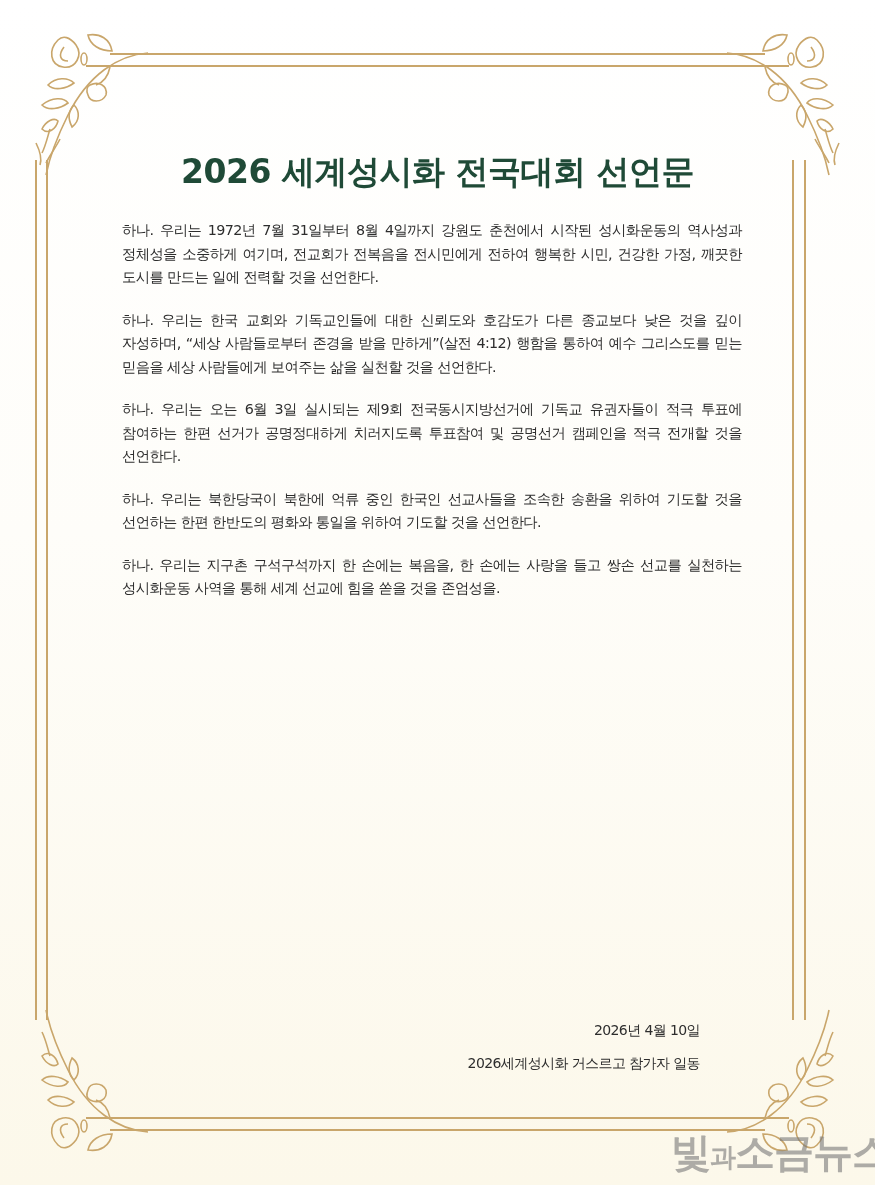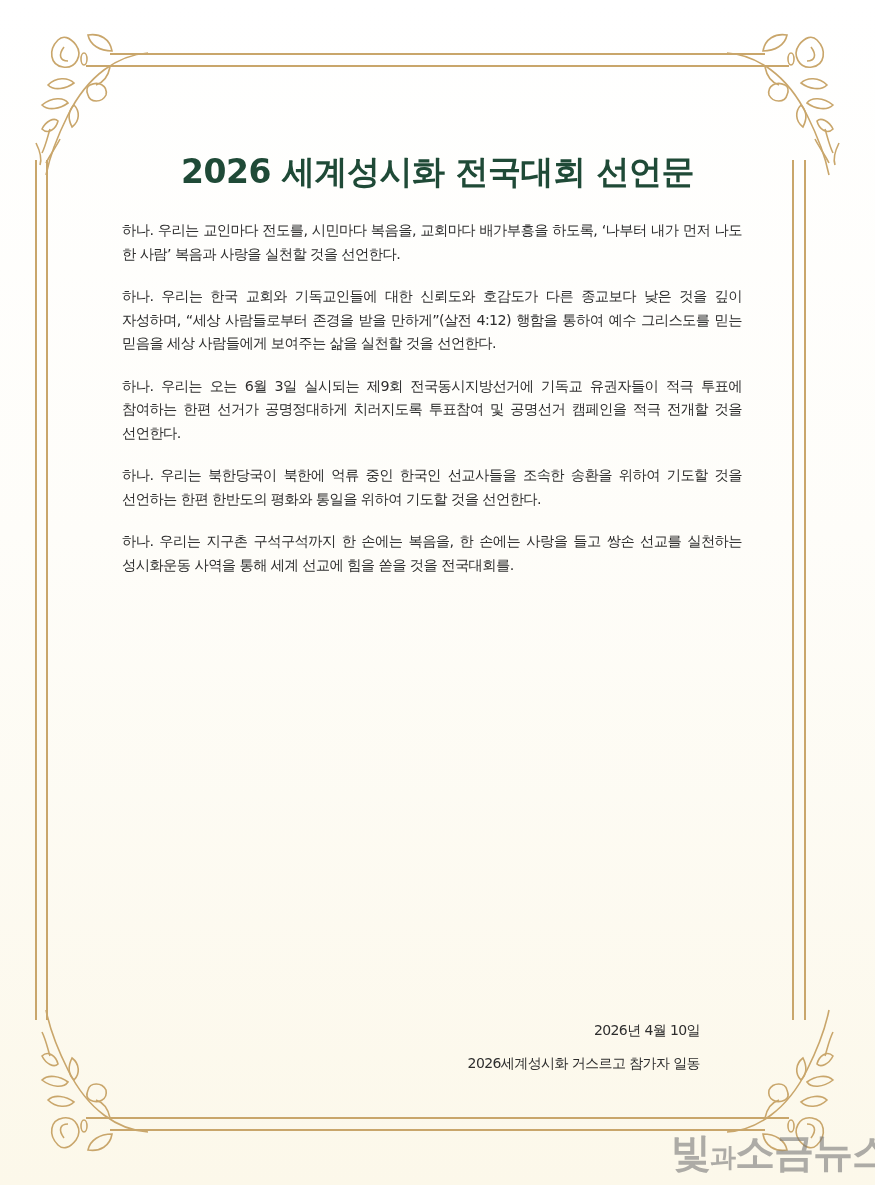--- a/index.html
+++ b/index.html
@@ -117,25 +117,25 @@
       <path d="M82 42 C 80 52, 74 58, 68 60"></path>
       <path d="M46 80 C 52 86, 52 96, 44 102 C 40 94, 40 86, 46 80 Z"></path>
       <path d="M14 104 C 18 96, 26 92, 30 96 C 28 104, 20 110, 14 104 Z"></path>
       <path d="M14 128 C 18 120, 20 110, 22 104"></path>
     </svg>
   </div>
 
   <h1 class="title">2026 세계성시화 전국대회 선언문</h1>
 
   <div class="body-text">
-    <p class="para">하나. 우리는 교인마다 전도를, 시민마다 복음을, 교회마다 배가부흥을 하도록, ‘나부터 내가 먼저 나도 한 사람’ 복음과 사랑을 실천할 것을 선언한다.</p>
+    <p class="para">하나. 우리는 1972년 7월 31일부터 8월 4일까지 강원도 춘천에서 시작된 성시화운동의 역사성과 정체성을 소중하게 여기며, 전교회가 전복음을 전시민에게 전하여 행복한 시민, 건강한 가정, 깨끗한 도시를 만드는 일에 전력할 것을 선언한다.</p>
     <p class="para">하나. 우리는 한국 교회와 기독교인들에 대한 신뢰도와 호감도가 다른 종교보다 낮은 것을 깊이 자성하며, “세상 사람들로부터 존경을 받을 만하게”(살전 4:12) 행함을 통하여 예수 그리스도를 믿는 믿음을 세상 사람들에게 보여주는 삶을 실천할 것을 선언한다.</p>
     <p class="para">하나. 우리는 오는 6월 3일 실시되는 제9회 전국동시지방선거에 기독교 유권자들이 적극 투표에 참여하는 한편 선거가 공명정대하게 치러지도록 투표참여 및 공명선거 캠페인을 적극 전개할 것을 선언한다.</p>
     <p class="para">하나. 우리는 북한당국이 북한에 억류 중인 한국인 선교사들을 조속한 송환을 위하여 기도할 것을 선언하는 한편 한반도의 평화와 통일을 위하여 기도할 것을 선언한다.</p>
-    <p class="para">하나. 우리는 지구촌 구석구석까지 한 손에는 복음을, 한 손에는 사랑을 들고 쌍손 선교를 실천하는 성시화운동 사역을 통해 세계 선교에 힘을 쏟을 것을 전국대회를.</p>
+    <p class="para">하나. 우리는 지구촌 구석구석까지 한 손에는 복음을, 한 손에는 사랑을 들고 쌍손 선교를 실천하는 성시화운동 사역을 통해 세계 선교에 힘을 쏟을 것을 존엄성을.</p>
   </div>
 
   <div class="sign sign-date">2026년 4월 10일</div>
   <div class="sign sign-org">2026세계성시화 거스르고 참가자 일동</div>
 
   <div class="watermark"><span>빛</span><span class="small">과</span><span>소금뉴스</span></div>
 
 </div>
 
 </body></html>

